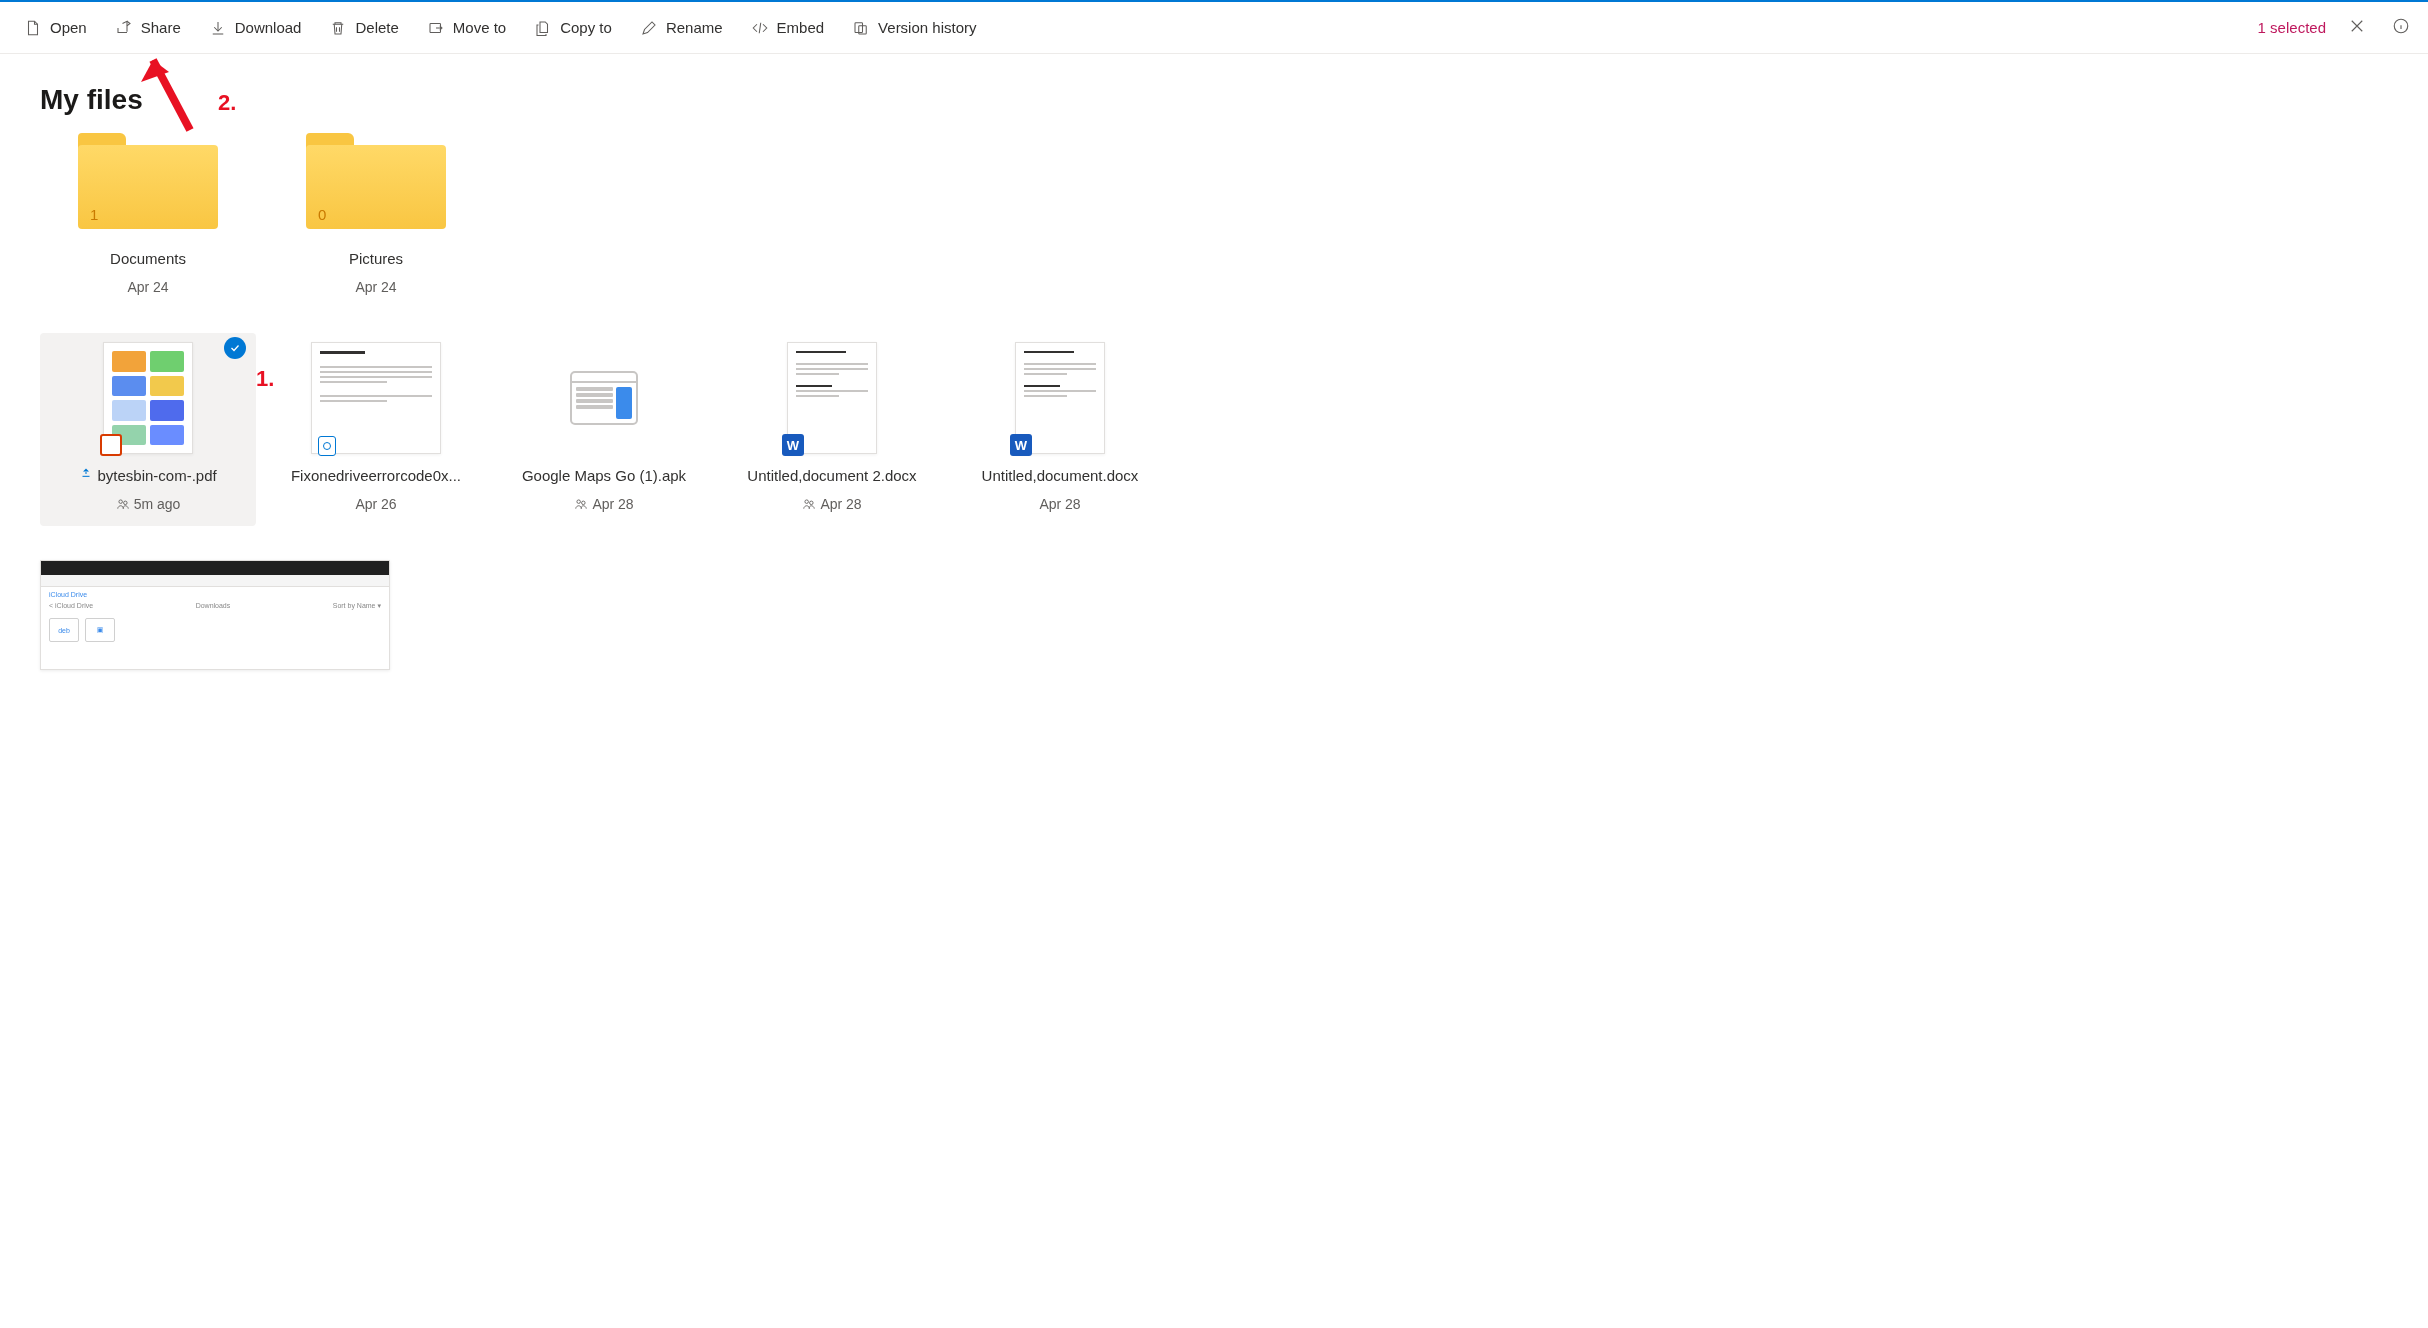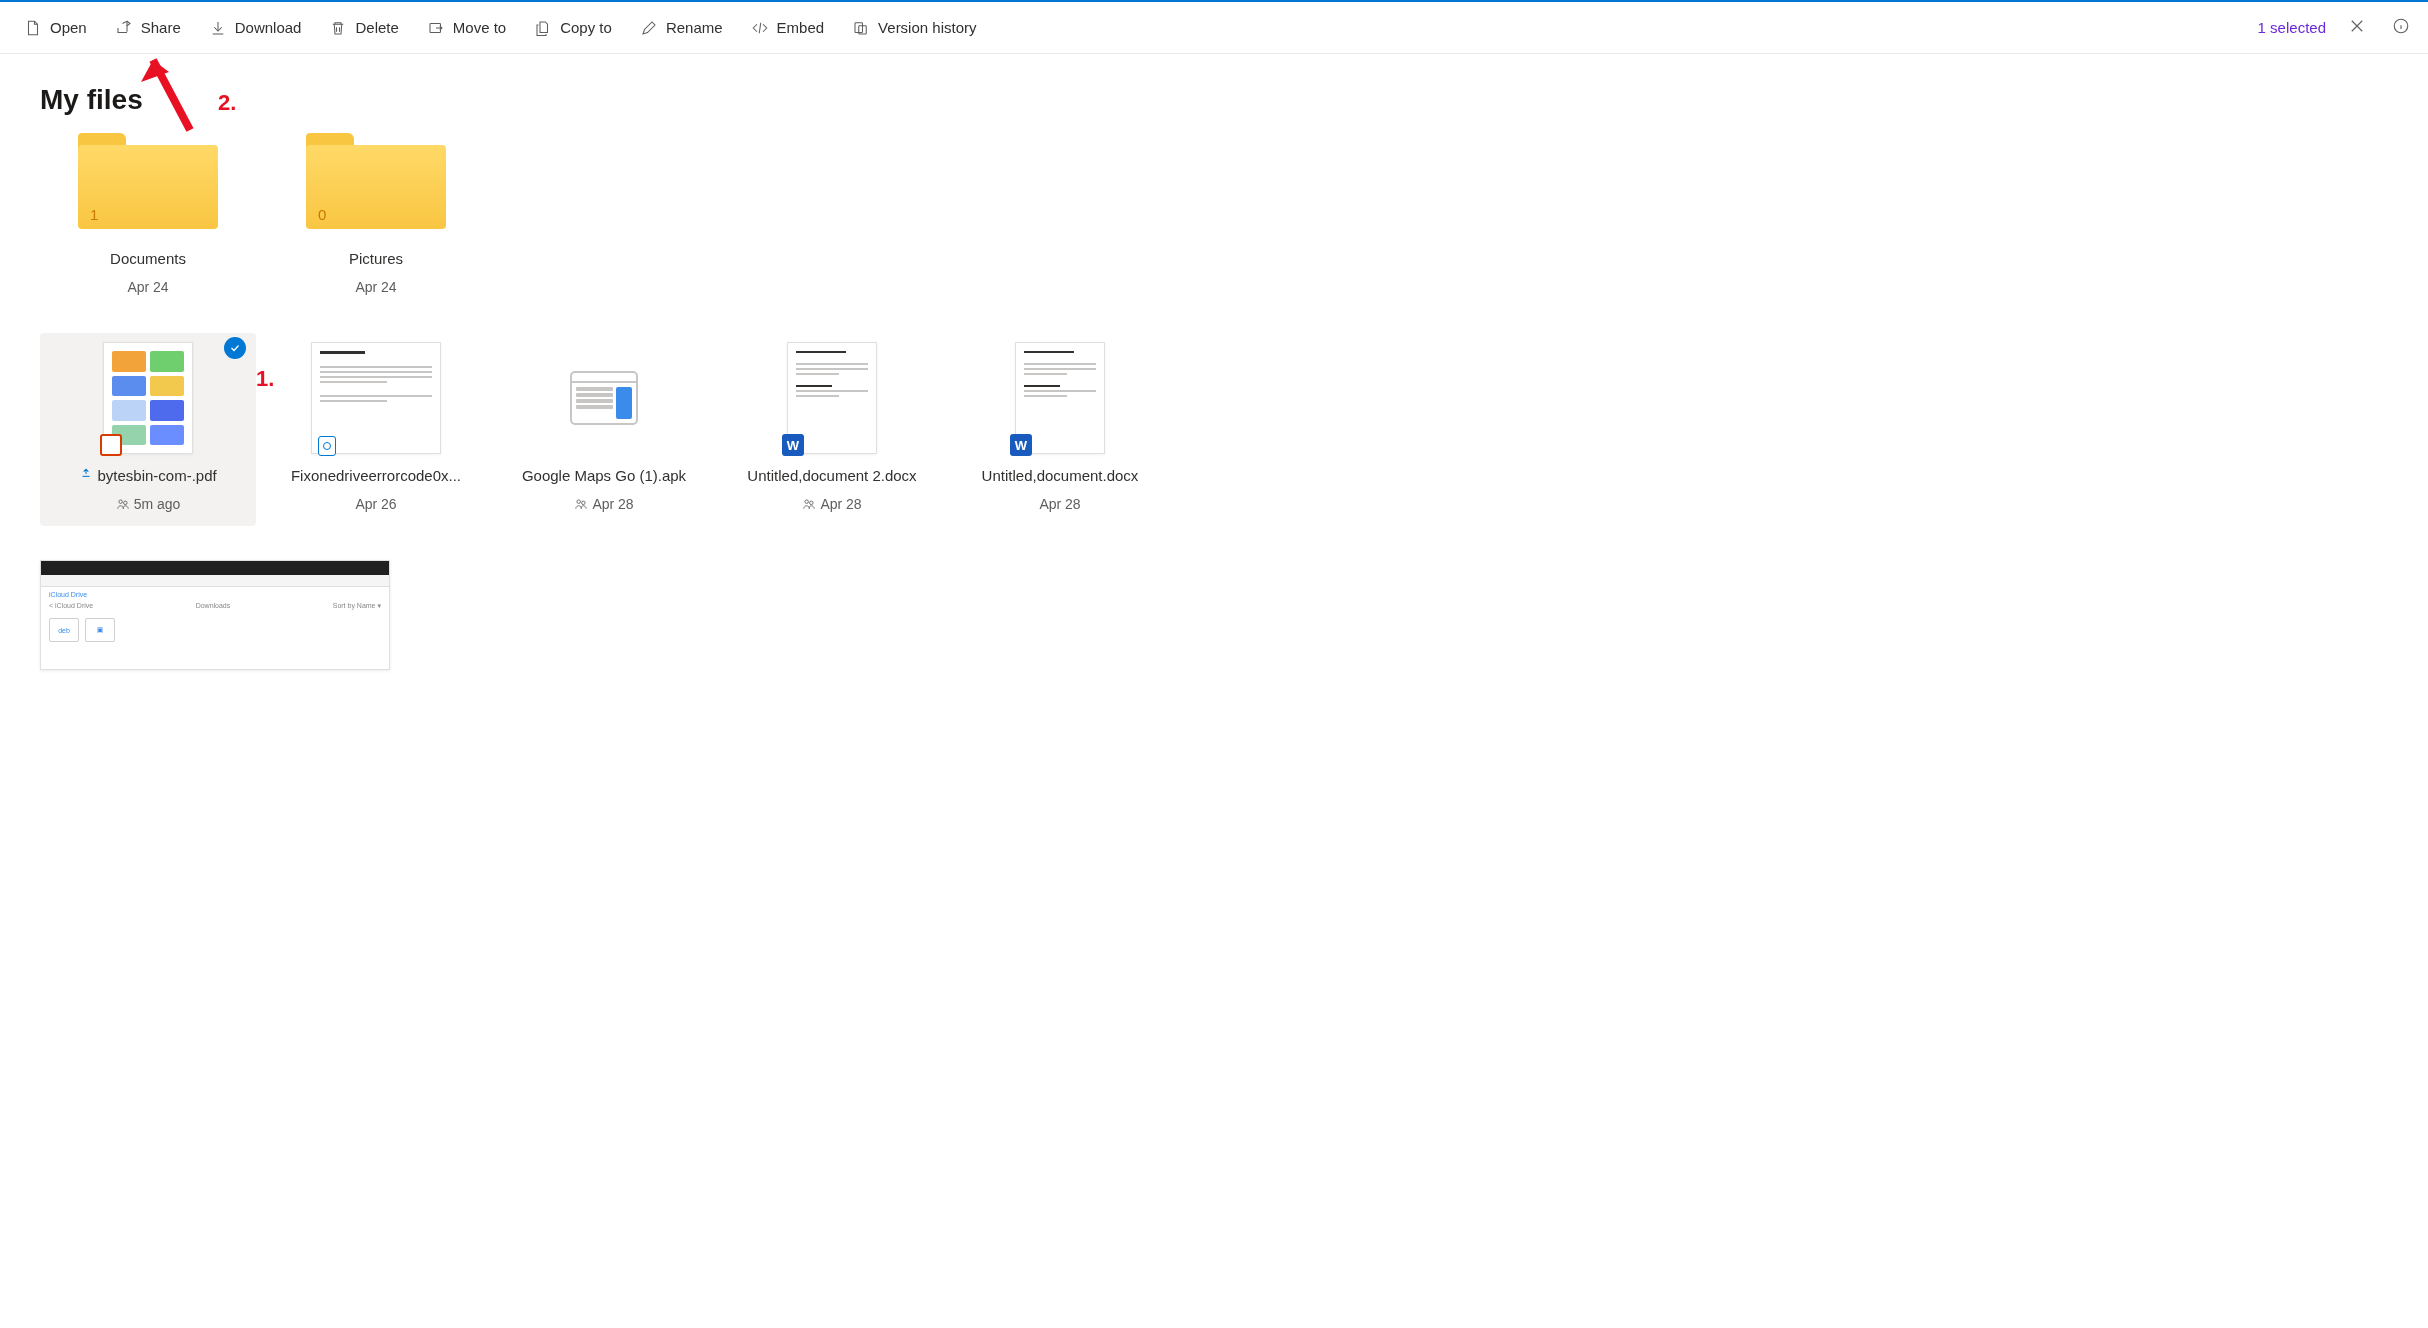--- a/index.html
+++ b/index.html
@@ -4,21 +4,21 @@
 <style>
 * { box-sizing: border-box; margin: 0; padding: 0; }
 body { font-family: "Segoe UI", -apple-system, sans-serif; background: #fff; color: #323130; font-size: 14px; }
 
 .top-border { height: 2px; background: #0078d4; }
 
 .toolbar { display: flex; align-items: center; height: 52px; padding: 0 14px; border-bottom: 1px solid #edebe9; font-size: 15px; }
 .toolbar-left { display: flex; align-items: center; gap: 8px; flex: 1; }
 .toolbar-btn { display: flex; align-items: flex-start; gap: 8px; padding: 6px 10px; color: #323130; cursor: pointer; border-radius: 3px; }
 .toolbar-btn svg { width: 18px; height: 18px; stroke: #605e5c; fill: none; stroke-width: 1.4; }
-.toolbar-right { display: flex; align-items: center; gap: 18px; color: #6d28d9; }
+.toolbar-right { display: flex; align-items: center; gap: 18px; color: #be185d; }
 .toolbar-right .sel-count { font-size: 15px; }
 .icon-btn svg { width: 18px; height: 18px; stroke: #605e5c; fill: none; stroke-width: 1.5; }
 .icon-btn { cursor: pointer; padding: 4px; }
 
 .content { padding: 30px 40px; }
 .page-title { font-size: 28px; font-weight: 600; color:#1b1a19; }
 
 .grid { display: flex; flex-wrap: wrap; gap: 12px; }
 .item { width: 216px; display: flex; flex-direction: column; align-items: center; padding: 10px 6px 14px; cursor: pointer; border-radius: 4px; position: relative; }
 .item.selected { background: #f3f2f1; }

